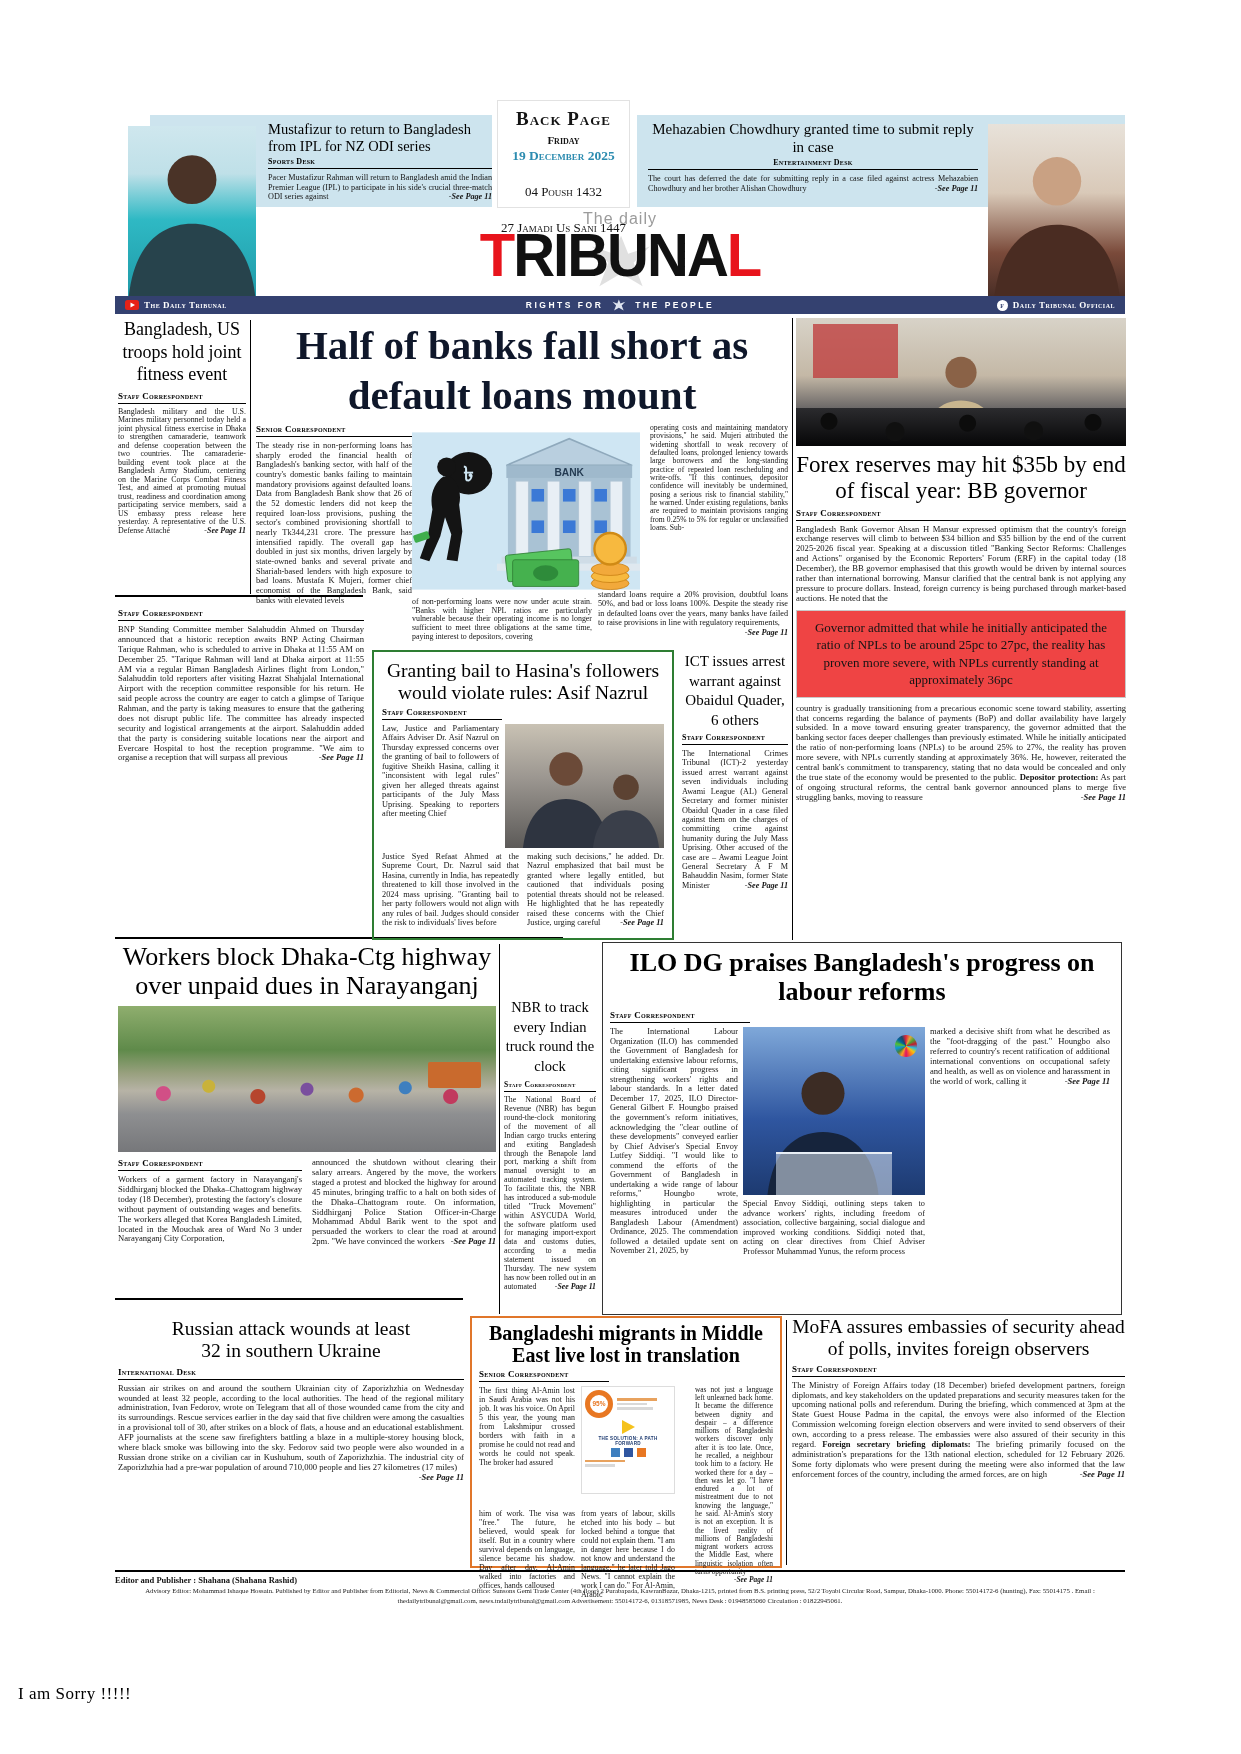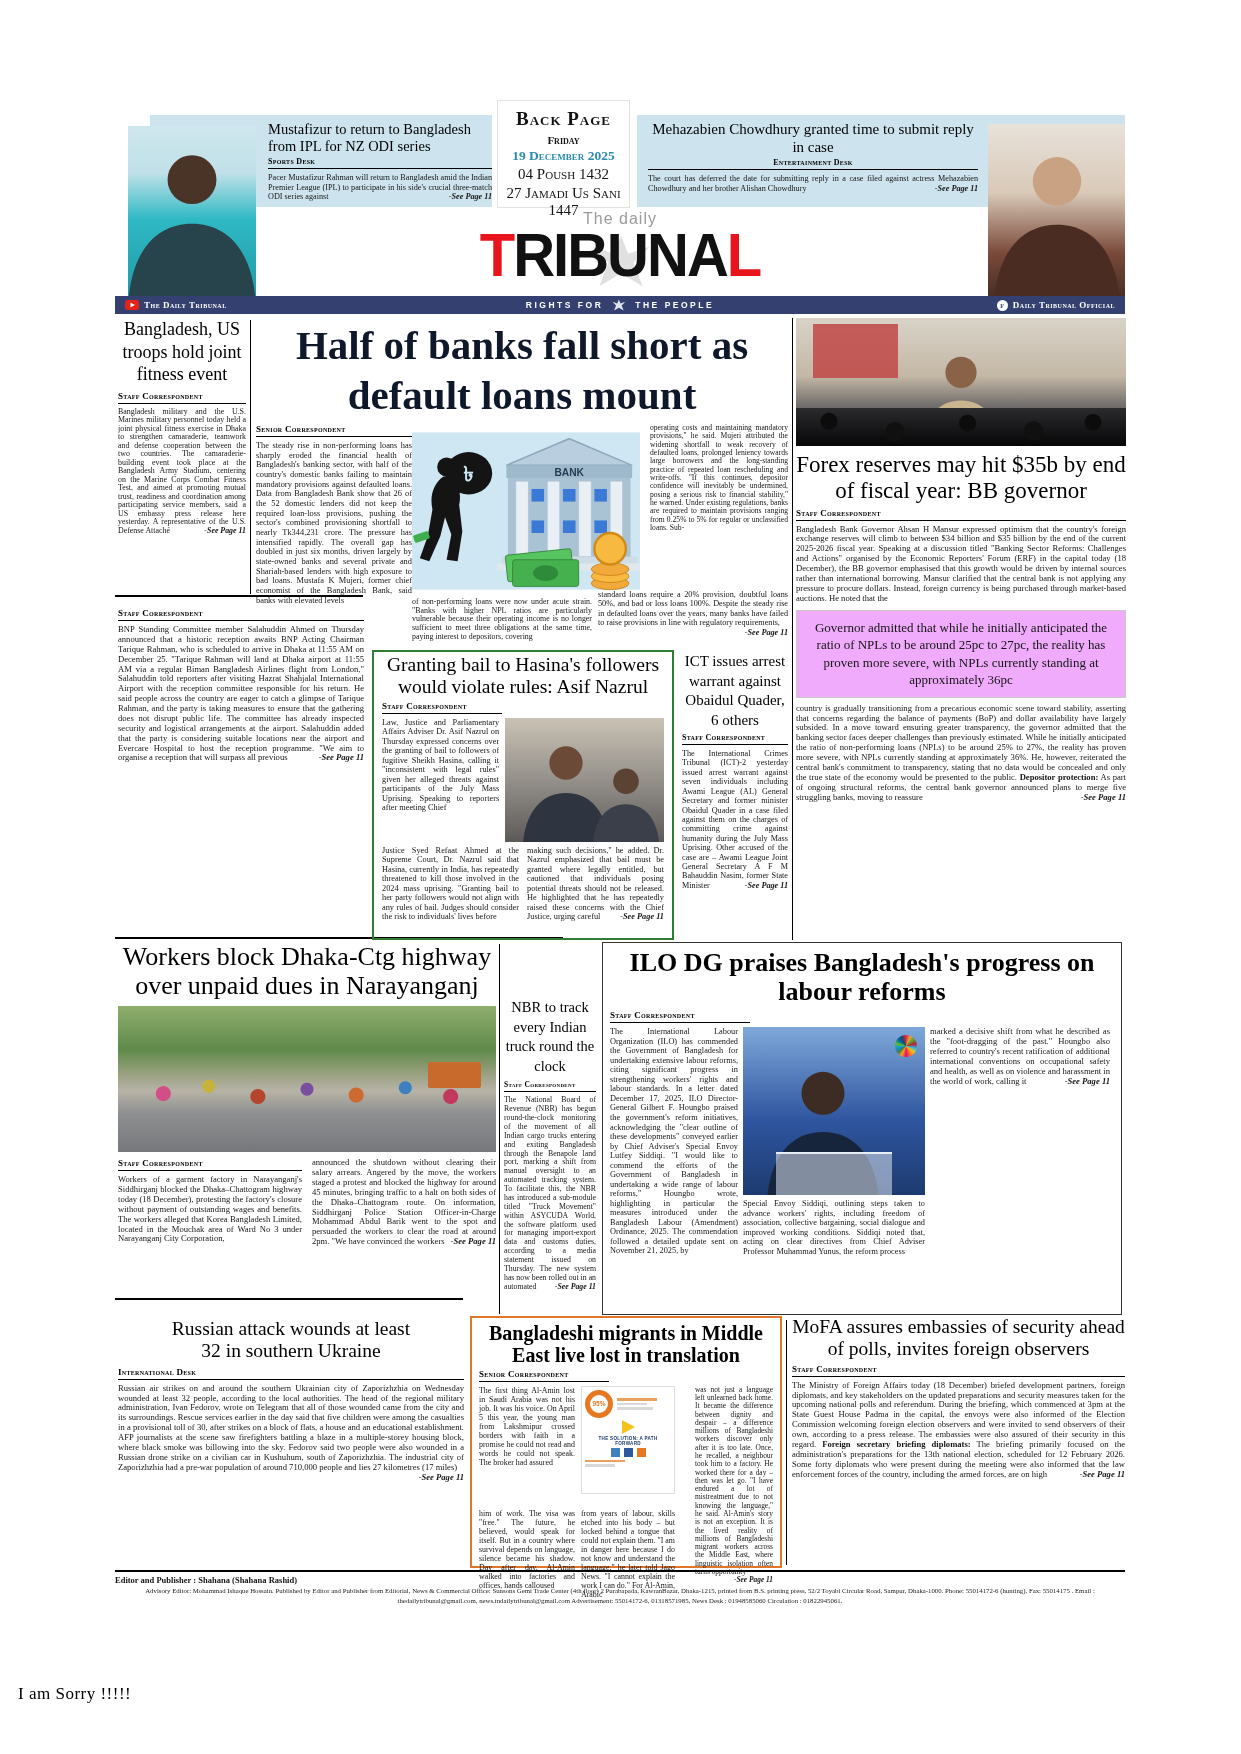--- a/index.html
+++ b/index.html
@@ -19,40 +19,40 @@
   .boldlead{font-weight:700}
   
   .vr{position:absolute;width:1.2px;background:#000}
   .hr2{position:absolute;height:2.4px;background:#000}
   
   .tz-title{font-size:14.5px;line-height:1.18;color:#000}
   .backpage{background:#fff;border:1px solid #e2e2e2;text-align:center;padding-top:7px}
   .bp-label{font-variant:small-caps;font-weight:700;font-size:19px;letter-spacing:1px}
   .bp-day{font-variant:small-caps;font-weight:700;font-size:11px;margin-top:4px}
   .bp-date{font-variant:small-caps;font-weight:700;font-size:13.5px;color:#2d8cb0;margin-top:2px}
-  .bp-alt{font-variant:small-caps;font-size:15px;margin-top:2px}
+  .bp-alt{font-variant:small-caps;font-size:13px;margin-top:20px}
   
   .tagline{font-family:"Liberation Sans",sans-serif;font-size:16px;color:#9b9b9b;letter-spacing:1px;text-align:center}
   .logo{font-family:"Liberation Sans",sans-serif;font-weight:900;font-size:58px;letter-spacing:-2px;
         text-align:center;line-height:1;transform:scaleY(1.06)}
   .lg-red{color:#e8141c}.lg-blk{color:#111}
   
   .navybar{background:#344170;display:flex;align-items:center;justify-content:space-between;
            padding:0 10px;color:#fff}
   .nb-item{display:flex;align-items:center;gap:5px;font-variant:small-caps;font-weight:700;
            font-size:9px;letter-spacing:.5px}
   .nb-center{position:absolute;left:50%;transform:translateX(-50%);display:flex;align-items:center;gap:8px;
              font-weight:700;font-size:8.5px;letter-spacing:2.5px;font-family:"Liberation Sans",sans-serif}
   .fbc{width:11px;height:11px;border-radius:50%;background:#fff;color:#344170;font-weight:900;
        font-family:"Liberation Serif",serif;font-size:9px;display:flex;align-items:center;justify-content:center}
   
   .ph{position:absolute;overflow:hidden;background:#bbb}
   .psil{position:absolute;bottom:-2%;left:50%;transform:translateX(-50%)}
-  .quote{background:#f0abfc;border:1px solid #c9c9c9;padding:8px 10px;font-size:13px;line-height:1.35;text-align:center}
-  .greenbox{border:2.5px solid #2e7d32;padding:2px 8px}
+  .quote{background:#ef4444;border:1px solid #c9c9c9;padding:8px 10px;font-size:13px;line-height:1.35;text-align:center}
+  .greenbox{border:2.5px solid #2e7d32;padding:8px 8px}
   .orangebox{border:2.5px solid #e0762a;padding:4px 7px}
   .ilobox{border:1px solid #333;padding:5px 7px}
   
   .info{background:#fff;border:1px solid #ddd;padding:3px;font-family:"Liberation Sans",sans-serif}
   .info-top{display:flex;gap:4px;align-items:center}
   .donut{width:28px;height:28px;border-radius:50%;border:5px solid #e87722;display:flex;align-items:center;
          justify-content:center;font-size:6.5px;font-weight:700;color:#e87722}
   .bars i{display:block;height:2.5px;background:#d9d9d9;margin:2px 0}
   .bars i:nth-child(1){width:40px;background:#e8a25e}.bars i:nth-child(2){width:30px}.bars i:nth-child(3){width:36px}
   .arrowr{width:0;height:0;border-top:7px solid transparent;border-bottom:7px solid transparent;

